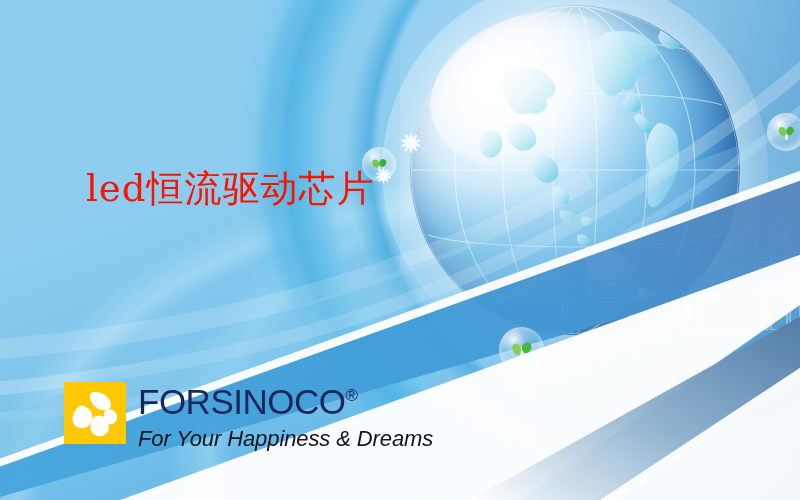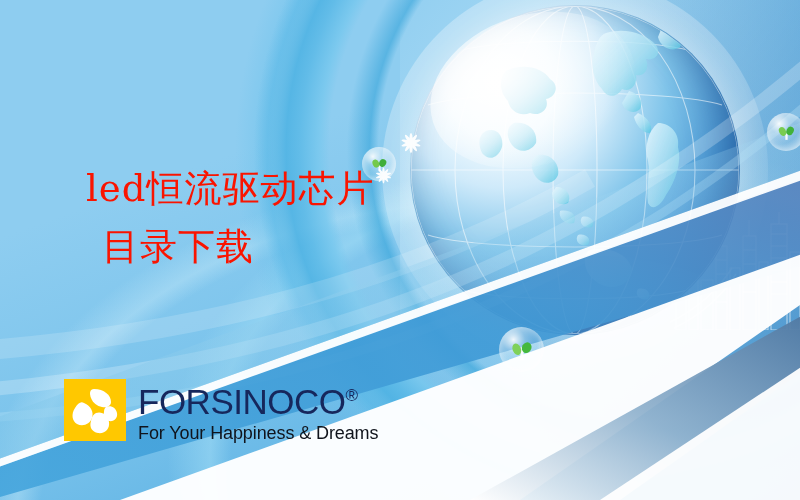--- a/index.html
+++ b/index.html
@@ -154,25 +154,26 @@
   }
   #logo-wordmark .reg {
     font-size: 17px;
     vertical-align: super;
     letter-spacing: 0;
   }
   #logo-tagline {
     display: block;
     color: #10141c;
     font-family: "Liberation Sans", sans-serif;
-    font-size: 18px;
+    font-size: 22px;
     line-height: 20px;
     letter-spacing: -0.1px;
     white-space: nowrap;
-    margin-top: 3px;
+    margin-top: 9px;
+    font-style: italic;
   }
 </style>
 </head>
 <body>
 
 <div id="banner">
 
   <div class="layer swoosh-e"></div>
   <div class="layer swoosh-d"></div>
   <div class="layer glow-right"></div>
@@ -371,21 +372,20 @@
   <div class="bubble" style="left:767px; top:113px; width:38px; height:38px;">
     <svg class="sprout" style="left:9px; top:9px; width:21px; height:21px;" viewBox="0 0 20 20">
       <path d="M10 17 L10 8" stroke="#ffffff" stroke-width="2.2" fill="none" opacity="0.9"></path>
       <ellipse cx="6.2" cy="9" rx="3.2" ry="4.4" fill="#79cc50" transform="rotate(-25 6.2 9)"></ellipse>
       <ellipse cx="13.4" cy="8.4" rx="3.4" ry="4.2" fill="#41b23a" transform="rotate(28 13.4 8.4)"></ellipse>
     </svg>
   </div>
 
   <div id="headline">
     <span class="line-1">led恒流驱动芯片</span>
-    <span class="line-2">目录下载</span>
   </div>
 
   <div id="logo">
     <div id="logo-mark">
       <svg viewBox="0 0 62 62" width="62" height="62">
         <g fill="#ffffff">
           <path d="M30 10 C 40 10, 47 16, 47 23 C 47 27, 43 29, 38 28 C 33 27, 29 24, 27 19 C 25 14, 26 10, 30 10 Z"></path>
           <path d="M20 24 C 27 27, 30 33, 28 39 C 26 45, 19 48, 13 45 C 8 42, 7 35, 11 29 C 14 24, 17 22, 20 24 Z"></path>
           <path d="M32 34 C 38 32, 44 36, 45 43 C 46 50, 41 55, 34 54 C 28 53, 25 48, 27 42 C 28 37, 30 35, 32 34 Z"></path>
           <path d="M42 28 C 47 26, 52 29, 53 34 C 54 39, 50 43, 45 42 C 41 41, 39 37, 40 33 C 40 30, 41 29, 42 28 Z"></path>

